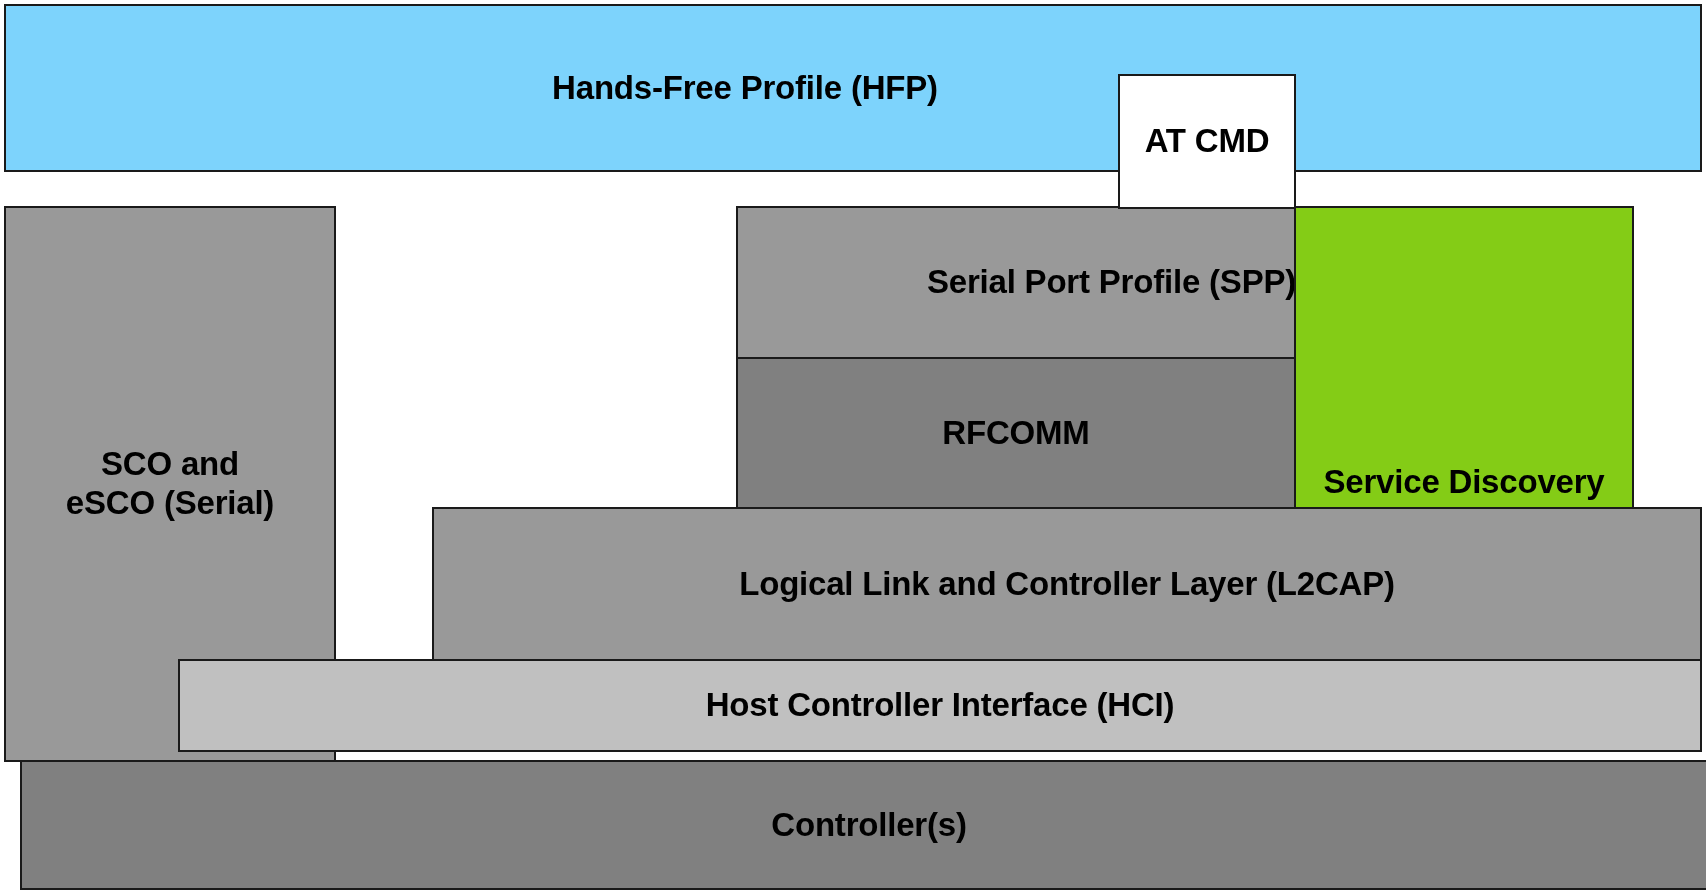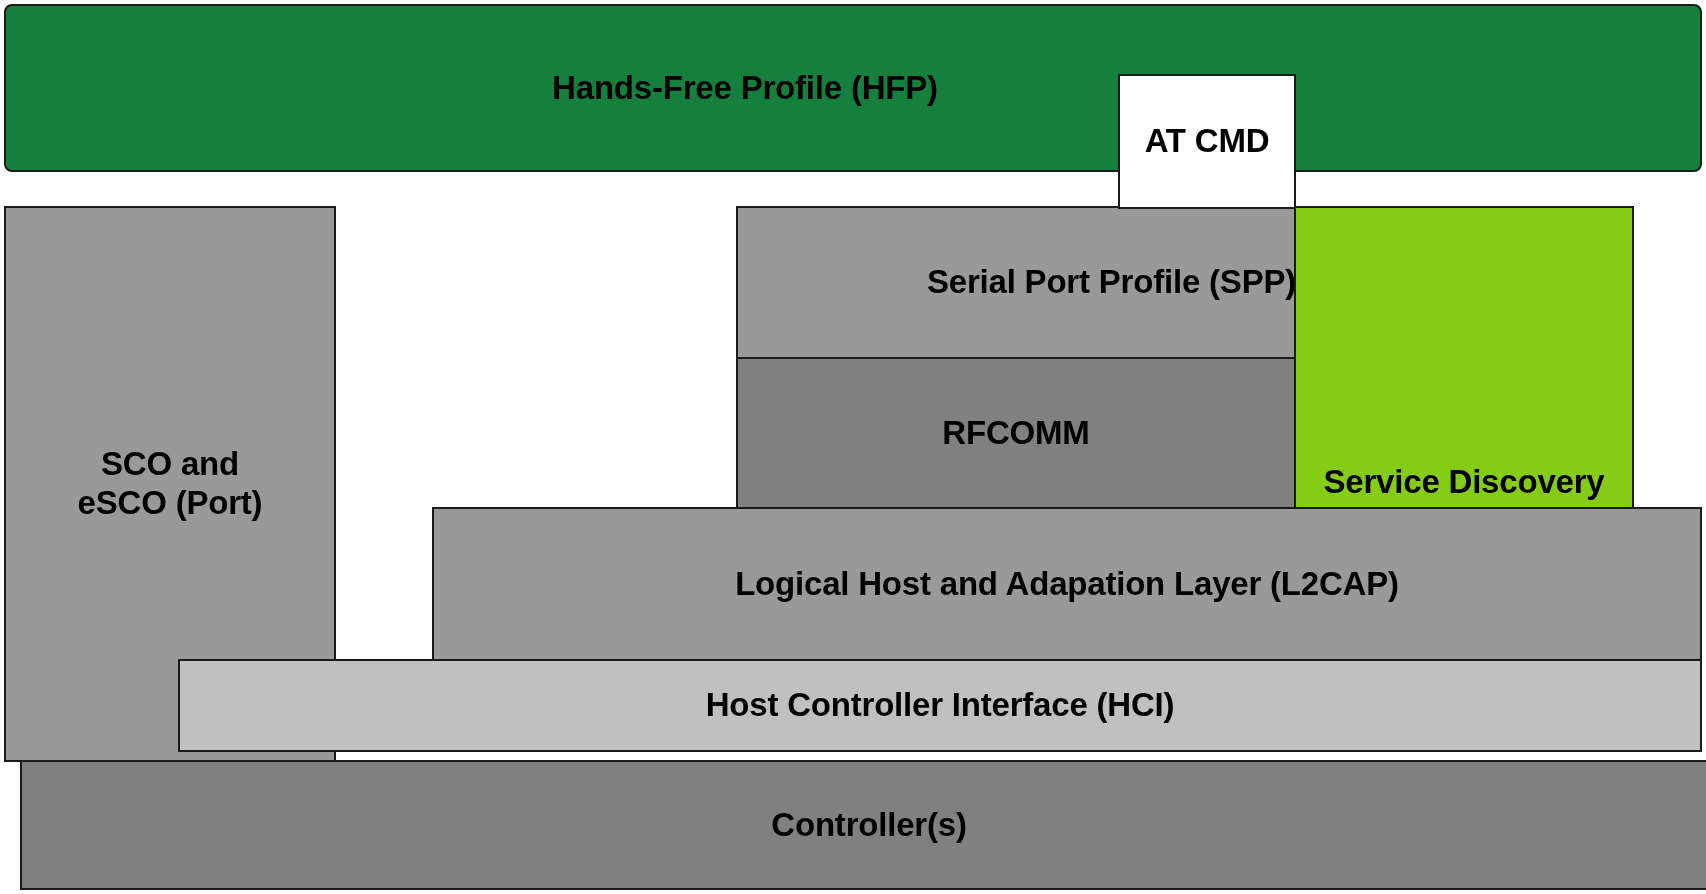--- a/index.html
+++ b/index.html
@@ -54,49 +54,49 @@
 
   #hci           { left: 178px;  top: 659px;  width: 1524px; height: 103px; background: #c0c0c0; font-size: 33px; z-index: 5; }
 
   #controller    { left: 4px;    top: 760px;  width: 1698px; height: 130px; background: #808080; font-size: 33px; }
 </style>
 </head>
 <body>
 
 <div id="stage" style="background: rgb(255, 255, 255);">
 
-  <div class="box" id="hfp-band" style="left: 4px; top: 4px; width: 1698px; height: 168px; background: #15803d; border-color: rgb(26, 26, 26); color: rgb(0, 0, 0); border-radius: 8px;">
+  <div class="box" id="hfp-band" style="left: 4px; top: 4px; width: 1698px; height: 168px; background: #7dd3fc; border-color: rgb(26, 26, 26); color: rgb(0, 0, 0);">
     <span class="label">Hands-Free Profile (HFP)</span>
   </div>
 
   <div class="box" id="at-cmd" style="left: 1118px; top: 74px; width: 178px; height: 135px; background: rgb(255, 255, 255); border-color: rgb(26, 26, 26); color: rgb(0, 0, 0);">
     <span class="label">AT CMD</span>
   </div>
 
   <div class="box" id="sco" style="left: 4px; top: 206px; width: 332px; height: 556px; background: rgb(153, 153, 153); border-color: rgb(26, 26, 26); color: rgb(0, 0, 0);">
     <span class="label">SCO and
-eSCO (Port)</span>
+eSCO (Serial)</span>
   </div>
 
 
   <div class="box" id="spp" style="left: 736px; top: 206px; width: 751px; height: 153px; background: rgb(153, 153, 153); border-color: rgb(26, 26, 26); color: rgb(0, 0, 0);">
     <span class="label">Serial Port Profile (SPP)</span>
   </div>
 
   <div class="box" id="sdp" style="left: 1294px; top: 206px; width: 340px; height: 455px; background: #84cc16; border-color: rgb(26, 26, 26); color: rgb(0, 0, 0);">
     <span class="label">Service Discovery
 Protocol (SDP)</span>
   </div>
 
   <div class="box" id="rfcomm" style="left: 736px; top: 357px; width: 560px; height: 152px; background: rgb(128, 128, 128); border-color: rgb(26, 26, 26); color: rgb(0, 0, 0);">
     <span class="label">RFCOMM</span>
   </div>
 
   <div class="box" id="l2cap" style="left: 432px; top: 507px; width: 1270px; height: 154px; background: rgb(153, 153, 153); border-color: rgb(26, 26, 26); color: rgb(0, 0, 0);">
-    <span class="label">Logical Host and Adapation Layer (L2CAP)</span>
+    <span class="label">Logical Link and Controller Layer (L2CAP)</span>
   </div>
 
   <div class="box" id="hci" style="left: 178px; top: 659px; width: 1524px; height: 93px; background: rgb(192, 192, 192); border-color: rgb(26, 26, 26); color: rgb(0, 0, 0);">
     <span class="label">Host Controller Interface (HCI)</span>
   </div>
 
   <div class="box" id="controller" style="left: 20px; top: 760px; width: 1698px; height: 130px; background: rgb(128, 128, 128); border-color: rgb(26, 26, 26); color: rgb(0, 0, 0);">
     <span class="label">Controller(s)</span>
   </div>
 

